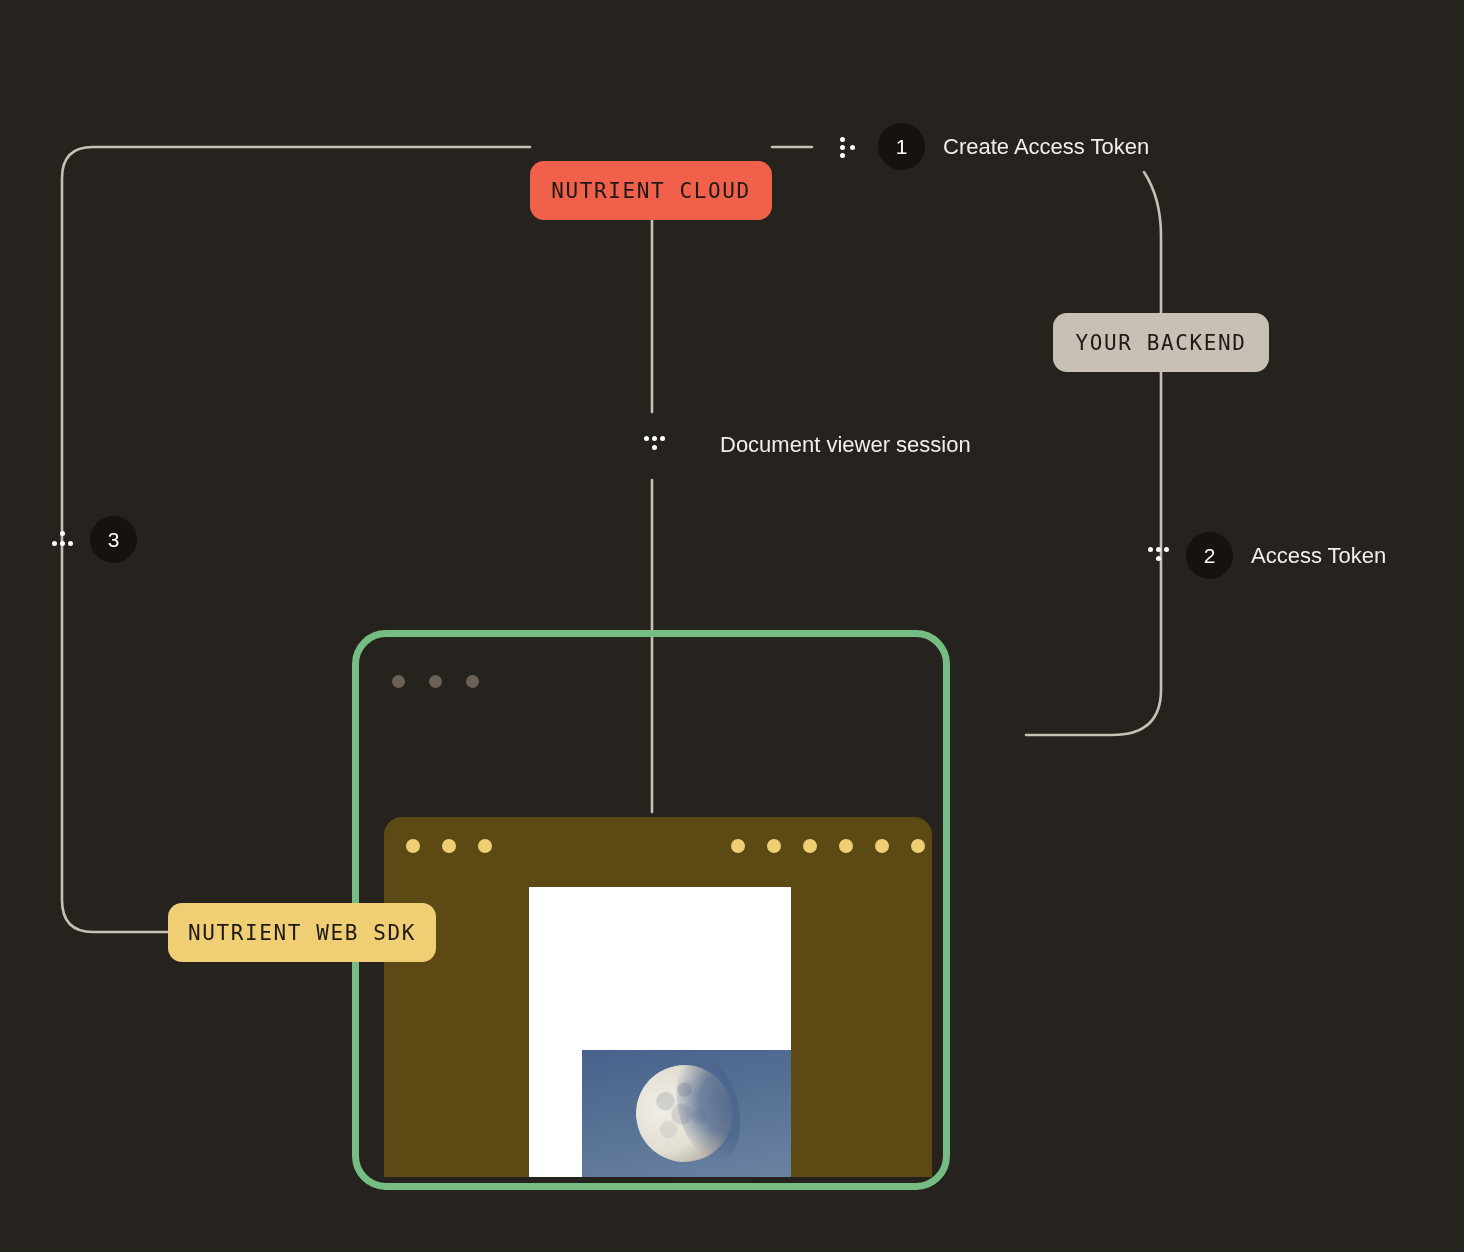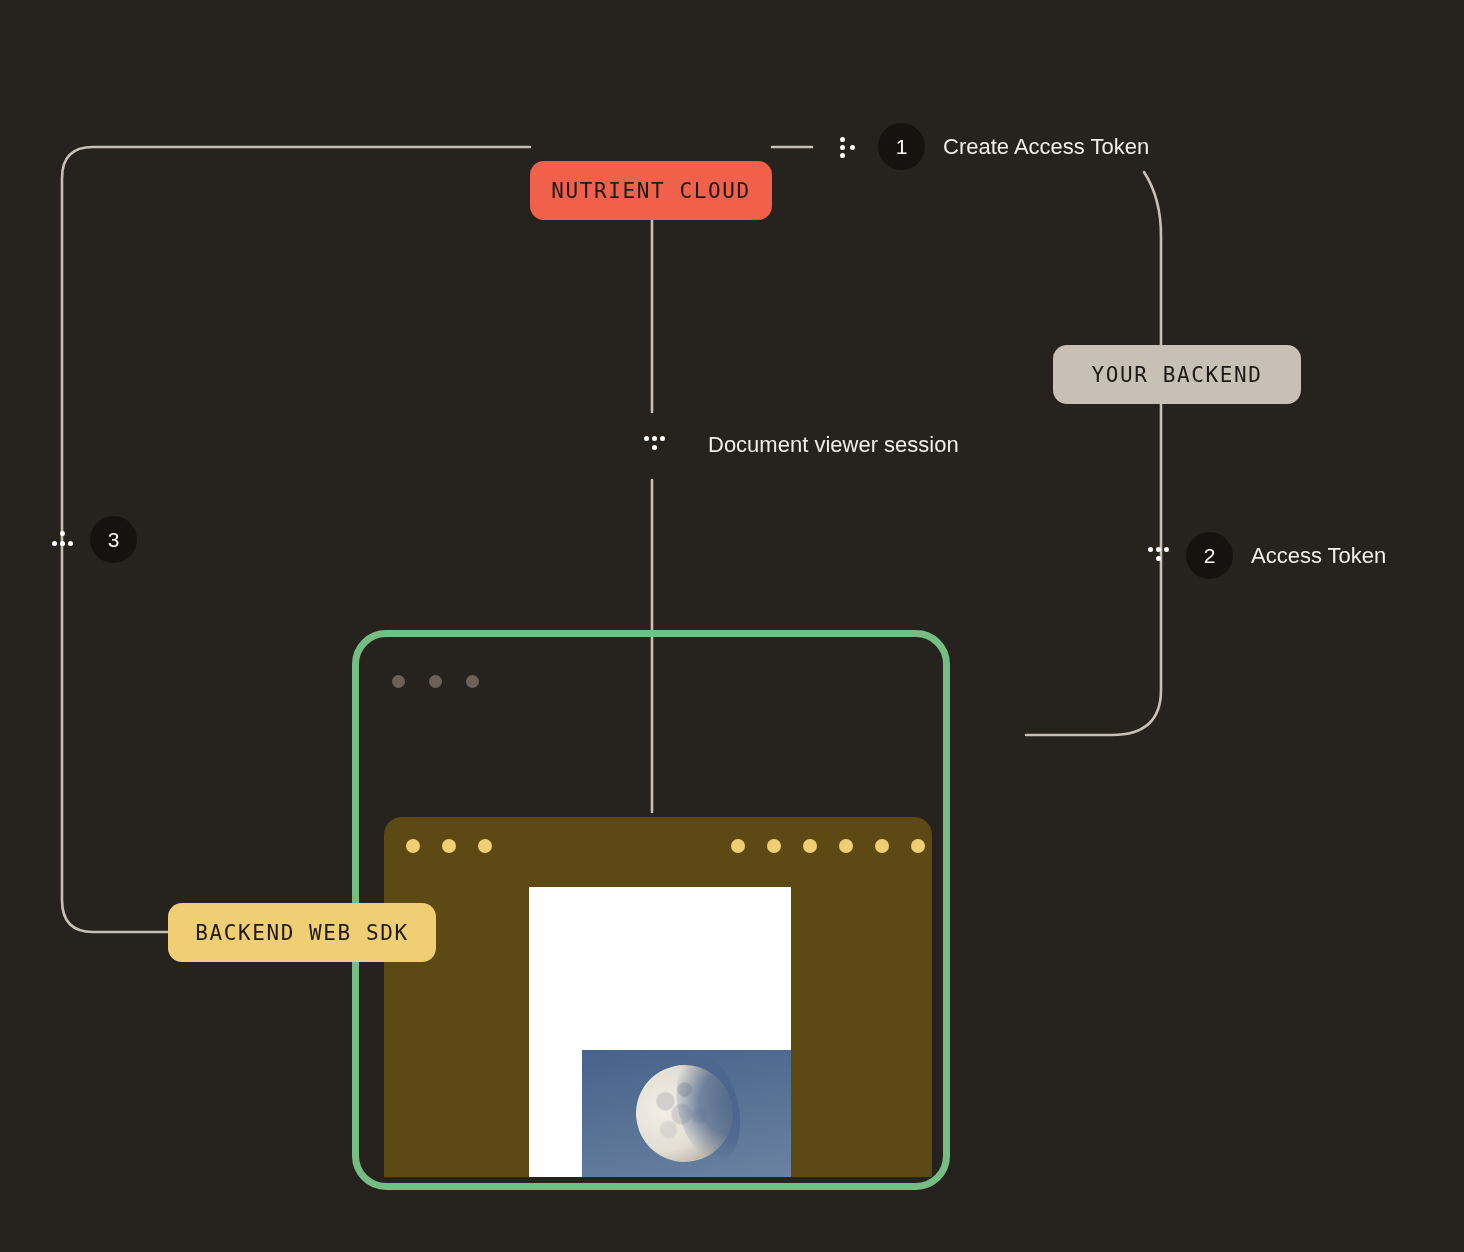--- a/index.html
+++ b/index.html
@@ -39,23 +39,22 @@
     box-sizing: border-box;
   }
   .badge-cloud {
     left: 530px; top: 118px;
     width: 242px; height: 59px;
     background: #f0604a;
     margin-top: 43px;
   }
   .badge-backend {
     left: 1053px; top: 313px;
-    width: 248px; height: 59px;
+    width: 216px; height: 59px;
     background: #c9c0b5;
-    margin-top: 32px;
   }
   .badge-app {
     left: 875px; top: 710px;
     width: 151px; height: 55px;
     background: #76bd83;
   }
   .badge-sdk {
     left: 168px; top: 903px;
     width: 268px; height: 59px;
     background: #f0ce73;
@@ -82,20 +81,21 @@
   .step-text {
     color: #f2efe9;
     font-size: 22px;
     margin-left: 18px;
     font-family: "Liberation Sans", sans-serif;
   }
   .plain-label {
     position: absolute;
     display: flex;
     white-space: nowrap;
+    gap: 12px;
   }
   .plain-label .step-text { margin-left: 0; }
 
   
   .dots {
     position: relative;
     width: 26px;
     height: 26px;
     flex: none;
     margin-right: 14px;
@@ -264,21 +264,21 @@
   <div class="badge badge-cloud">
     <span>NUTRIENT CLOUD</span>
   </div>
 
   <div class="badge badge-backend">
     <span>YOUR BACKEND</span>
   </div>
 
 
   <div class="badge badge-sdk">
-    <span>BACKEND WEB SDK</span>
+    <span>NUTRIENT WEB SDK</span>
   </div>
 
   <div class="step" style="left:838px; top:123px;">
     <span class="dots right">
       <i></i>
         <i></i>
         <i></i>
         <i></i>
     </span>
     <span class="step-num">1</span>

